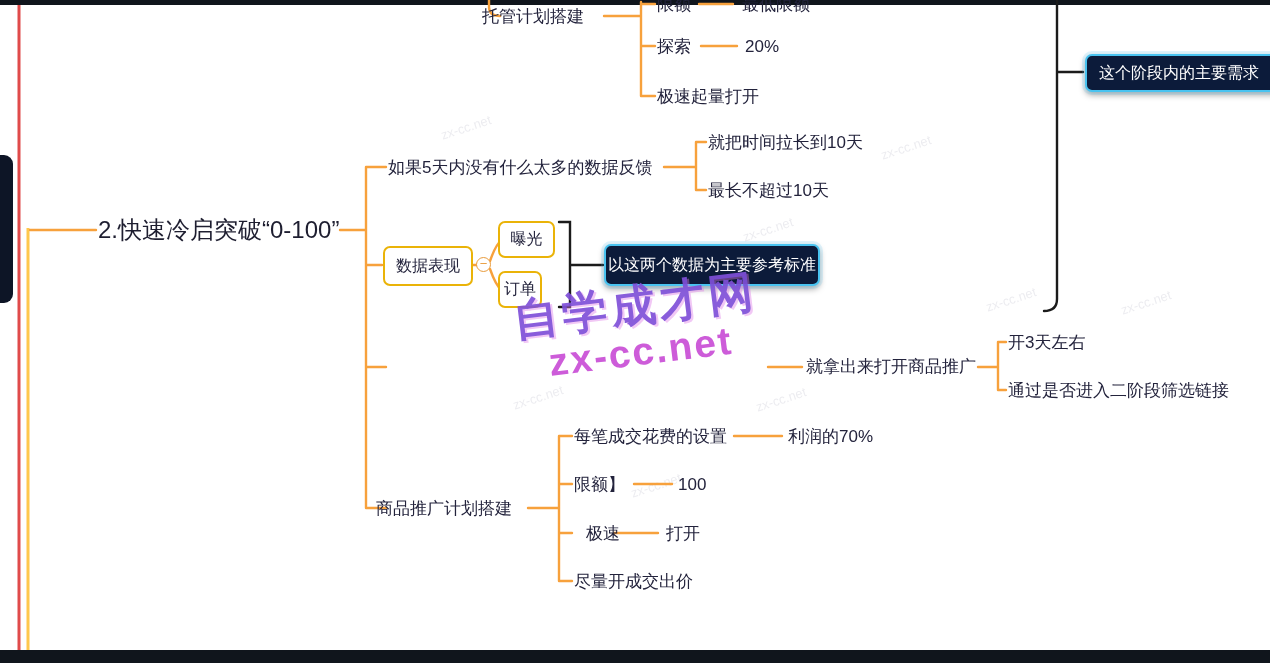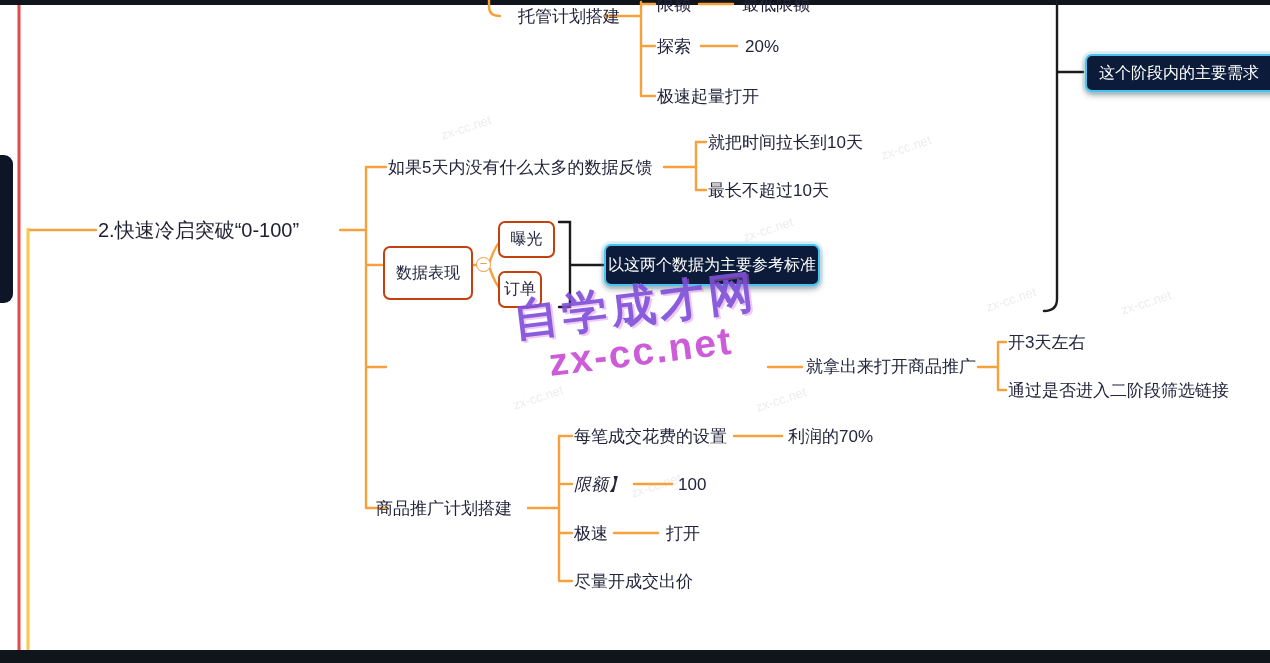--- a/index.html
+++ b/index.html
@@ -10,25 +10,25 @@
   .strip{position:absolute;background:#10151c;}
   .left-tab{
     position:absolute;left:0;top:155px;width:13px;height:148px;
     background:#0d1526;border-radius:0 9px 9px 0;
   }
   .wires{position:absolute;left:0;top:0;z-index:2;}
   .label{
     position:absolute;font-size:17px;line-height:23px;white-space:nowrap;
     color:#23233c;z-index:3;
   }
-  .main-label{font-size:20px;line-height:26px;color:#1e1e30;}
+  .main-label{font-size:24px;line-height:26px;color:#1e1e30;}
   .two-line{line-height:24px;}
   .cyan-box{
     position:absolute;box-sizing:border-box;background:#ffffff;
-    border:2px solid #c2410c;border-radius:7px;color:#23233c;
+    border:2px solid #eab308;border-radius:7px;color:#23233c;
     display:flex;align-items:center;justify-content:center;
     font-size:16px;white-space:nowrap;z-index:3;
   }
   .dark-box{
     position:absolute;box-sizing:border-box;background:#0c1b3a;
     border:2px solid #49c3f0;border-radius:7px;color:#ffffff;
     display:flex;align-items:center;font-size:16px;white-space:nowrap;
     padding:0 12px;z-index:4;
     box-shadow:0 0 0 3px rgba(73,195,240,0.16), 0 3px 6px rgba(0,0,0,0.35);
   }
@@ -80,47 +80,47 @@
       <path d="M1057 0 V299 Q1057 311 1044 311 M1057 72 H1083"></path>
     </g>
   </svg>
 
   <div class="strip" style="left:0;top:0;width:1270px;height:5px;"></div>
   <div class="strip" style="left:0;top:650px;width:1270px;height:13px;"></div>
   <div class="left-tab"></div>
 
   <div class="label main-label" style="left:98px;top:217px;">2.快速冷启突破“0-100”</div>
 
-  <div class="label" style="left:518px;top:5px;">托管计划搭建</div>
+  <div class="label" style="left:482px;top:5px;">托管计划搭建</div>
   <div class="label" style="left:657px;top:-7px;">限额</div>
   <div class="label" style="left:742px;top:-7px;">最低限额</div>
   <div class="label" style="left:657px;top:35px;">探索</div>
   <div class="label" style="left:745px;top:35px;">20%</div>
   <div class="label" style="left:657px;top:85px;">极速起量打开</div>
 
   <div class="label" style="left:388px;top:156px;">如果5天内没有什么太多的数据反馈</div>
   <div class="label" style="left:708px;top:131px;text-align:center;">就把时间拉长到10天</div>
   <div class="label" style="left:708px;top:179px;">最长不超过10天</div>
 
-  <div class="cyan-box" style="left:383px;top:246px;width:90px;height:54px;">数据表现</div>
+  <div class="cyan-box" style="left:383px;top:246px;width:90px;height:40px;">数据表现</div>
   <div class="collapse-icon">−</div>
   <div class="cyan-box" style="left:498px;top:221px;width:57px;height:37px;">曝光</div>
   <div class="cyan-box" style="left:498px;top:271px;width:44px;height:37px;">订单</div>
   <div class="dark-box center" style="left:604px;top:244px;width:216px;height:42px;">以这两个数据为主要参考标准</div>
 
   <div class="label" style="left:806px;top:355px;text-align:center;">就拿出来打开商品推广</div>
   <div class="label" style="left:1008px;top:331px;">开3天左右</div>
   <div class="label" style="left:1008px;top:379px;">通过是否进入二阶段筛选链接</div>
 
   <div class="label" style="left:376px;top:497px;">商品推广计划搭建</div>
   <div class="label" style="left:574px;top:425px;">每笔成交花费的设置</div>
   <div class="label" style="left:788px;top:425px;">利润的70%</div>
-  <div class="label" style="left:574px;top:473px;font-style:italic;">限额】</div>
+  <div class="label" style="left:574px;top:473px;">限额】</div>
   <div class="label" style="left:678px;top:473px;">100</div>
-  <div class="label" style="left:574px;top:522px;text-align:center;">极速</div>
+  <div class="label" style="left:586px;top:522px;text-align:center;">极速</div>
   <div class="label" style="left:666px;top:522px;">打开</div>
   <div class="label" style="left:574px;top:570px;">尽量开成交出价</div>
 
   <div class="dark-box" style="left:1085px;top:54px;width:210px;height:38px;">这个阶段内的主要需求</div>
 
   <div class="wm-tile" style="left:742px;top:222px;">zx-cc.net</div>
   <div class="wm-tile" style="left:512px;top:390px;">zx-cc.net</div>
   <div class="wm-tile" style="left:755px;top:392px;">zx-cc.net</div>
   <div class="wm-tile" style="left:985px;top:292px;">zx-cc.net</div>
   <div class="wm-tile" style="left:630px;top:478px;">zx-cc.net</div>

